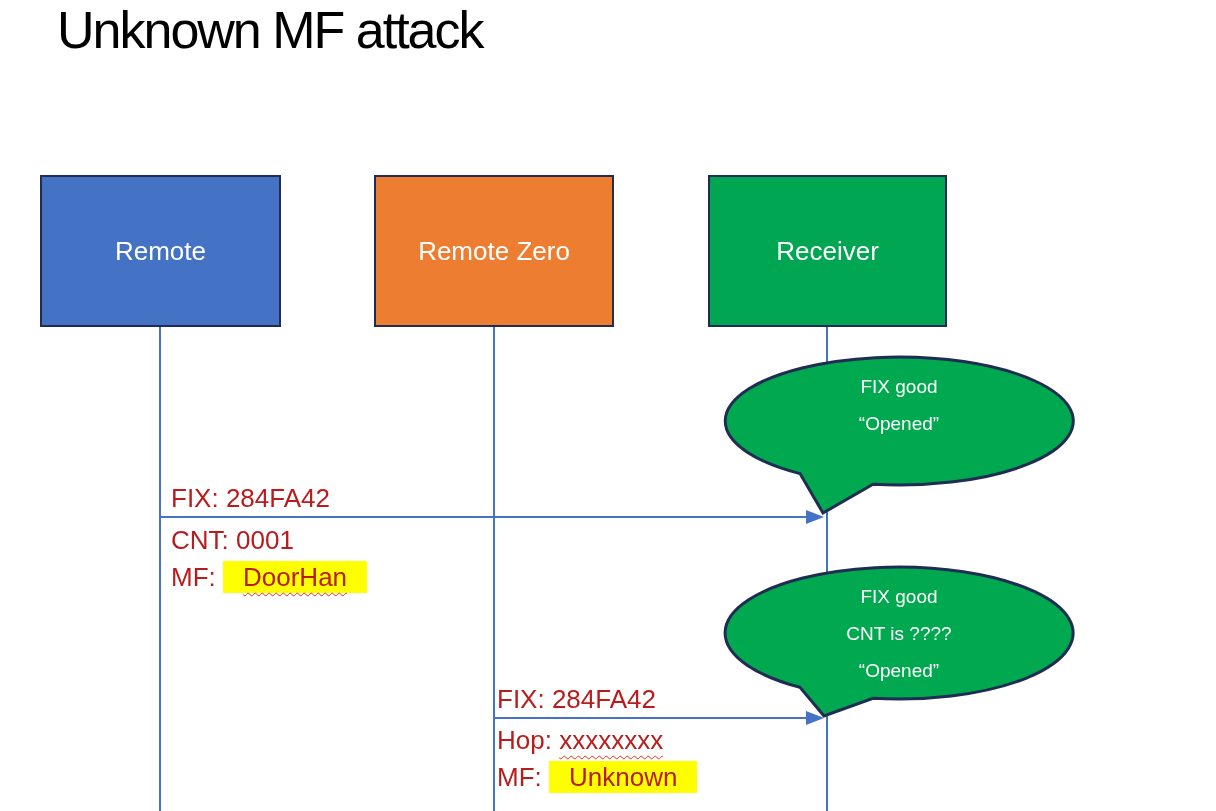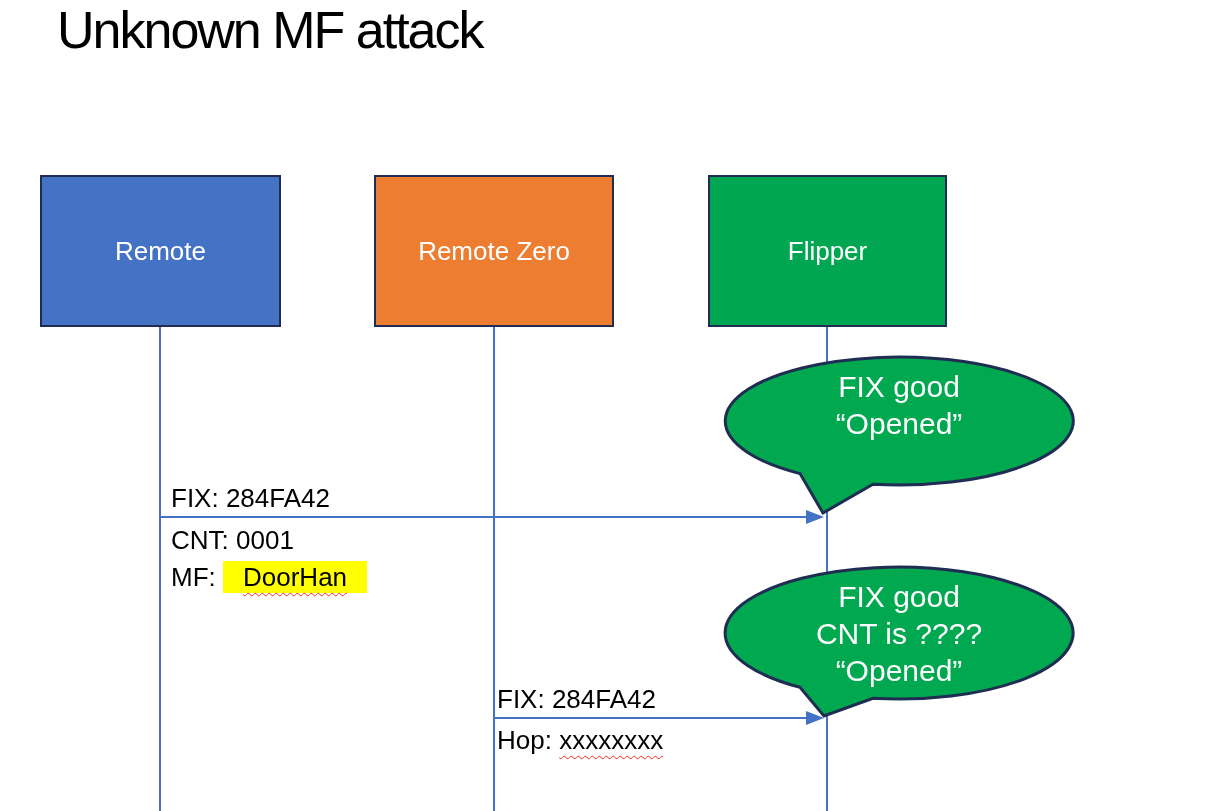--- a/index.html
+++ b/index.html
@@ -41,21 +41,21 @@
   svg.overlay { position: absolute; left: 0; top: 0; }
   .lifeline  { stroke: var(--line); stroke-width: 2; }
   .msgline   { stroke: var(--line); stroke-width: 1.8; }
   .arrowhead { fill: var(--line); stroke: none; }
   .bubble    { fill: var(--callout-fill); stroke: var(--shape-border); stroke-width: 3; }
 
   .msglabel {
     position: absolute;
     font-size: 26px;
     line-height: 37px;
-    color: #000000;
+    color: #b91c1c;
     white-space: nowrap;
   }
   .msg1-above { left: 171px; top: 480px; }
   .msg1-below { left: 171px; top: 522px; }
   .msg2-above { left: 497px; top: 681px; }
   .msg2-below { left: 497px; top: 722px; }
 
   .hl {
     background: var(--highlight);
     padding: 1px 20px;
@@ -66,41 +66,41 @@
     text-decoration-color: var(--underline);
     text-decoration-thickness: 1px;
     text-underline-offset: 6px;
   }
   .callout-text {
     position: absolute;
     left: 725px;
     width: 348px;
     text-align: center;
     color: #ffffff;
-    font-size: 30px;
+    font-size: 19px;
     line-height: 37px;
   }
   .callout1-text { top: 368px; }
   .callout2-text { top: 578px; }
 </style>
 </head>
 <body>
 
 <div class="stage">
 
   <div class="title">Unknown MF attack</div>
 
   <div class="actor actor-remote">
     <span>Remote</span>
   </div>
   <div class="actor actor-flipper">
     <span>Remote Zero</span>
   </div>
   <div class="actor actor-receiver">
-    <span>Flipper</span>
+    <span>Receiver</span>
   </div>
 
   <svg class="overlay" width="1216" height="811" viewBox="0 0 1216 811">
     <line class="lifeline" x1="160" y1="327" x2="160" y2="811"></line>
     <line class="lifeline" x1="494" y1="327" x2="494" y2="811"></line>
     <line class="lifeline" x1="827" y1="327" x2="827" y2="811"></line>
 
     <line class="msgline" x1="160" y1="517" x2="808" y2="517"></line>
     <polygon class="arrowhead" points="824,517 806,510 806,524"></polygon>
 
@@ -126,20 +126,24 @@
   </div>
 
   <div class="msglabel msg2-above">
     <span>FIX: 284FA42</span>
   </div>
   <div class="msglabel msg2-below">
     <div>
       <span>Hop:</span>
       <span class="sq">xxxxxxxx</span>
     </div>
+    <div>
+      <span>MF:</span>
+      <span class="hl">Unknown</span>
+    </div>
   </div>
 
   <div class="callout-text callout1-text">
     <div>FIX good</div>
     <div>“Opened”</div>
   </div>
   <div class="callout-text callout2-text">
     <div>FIX good</div>
     <div>CNT is ????</div>
     <div>“Opened”</div>

